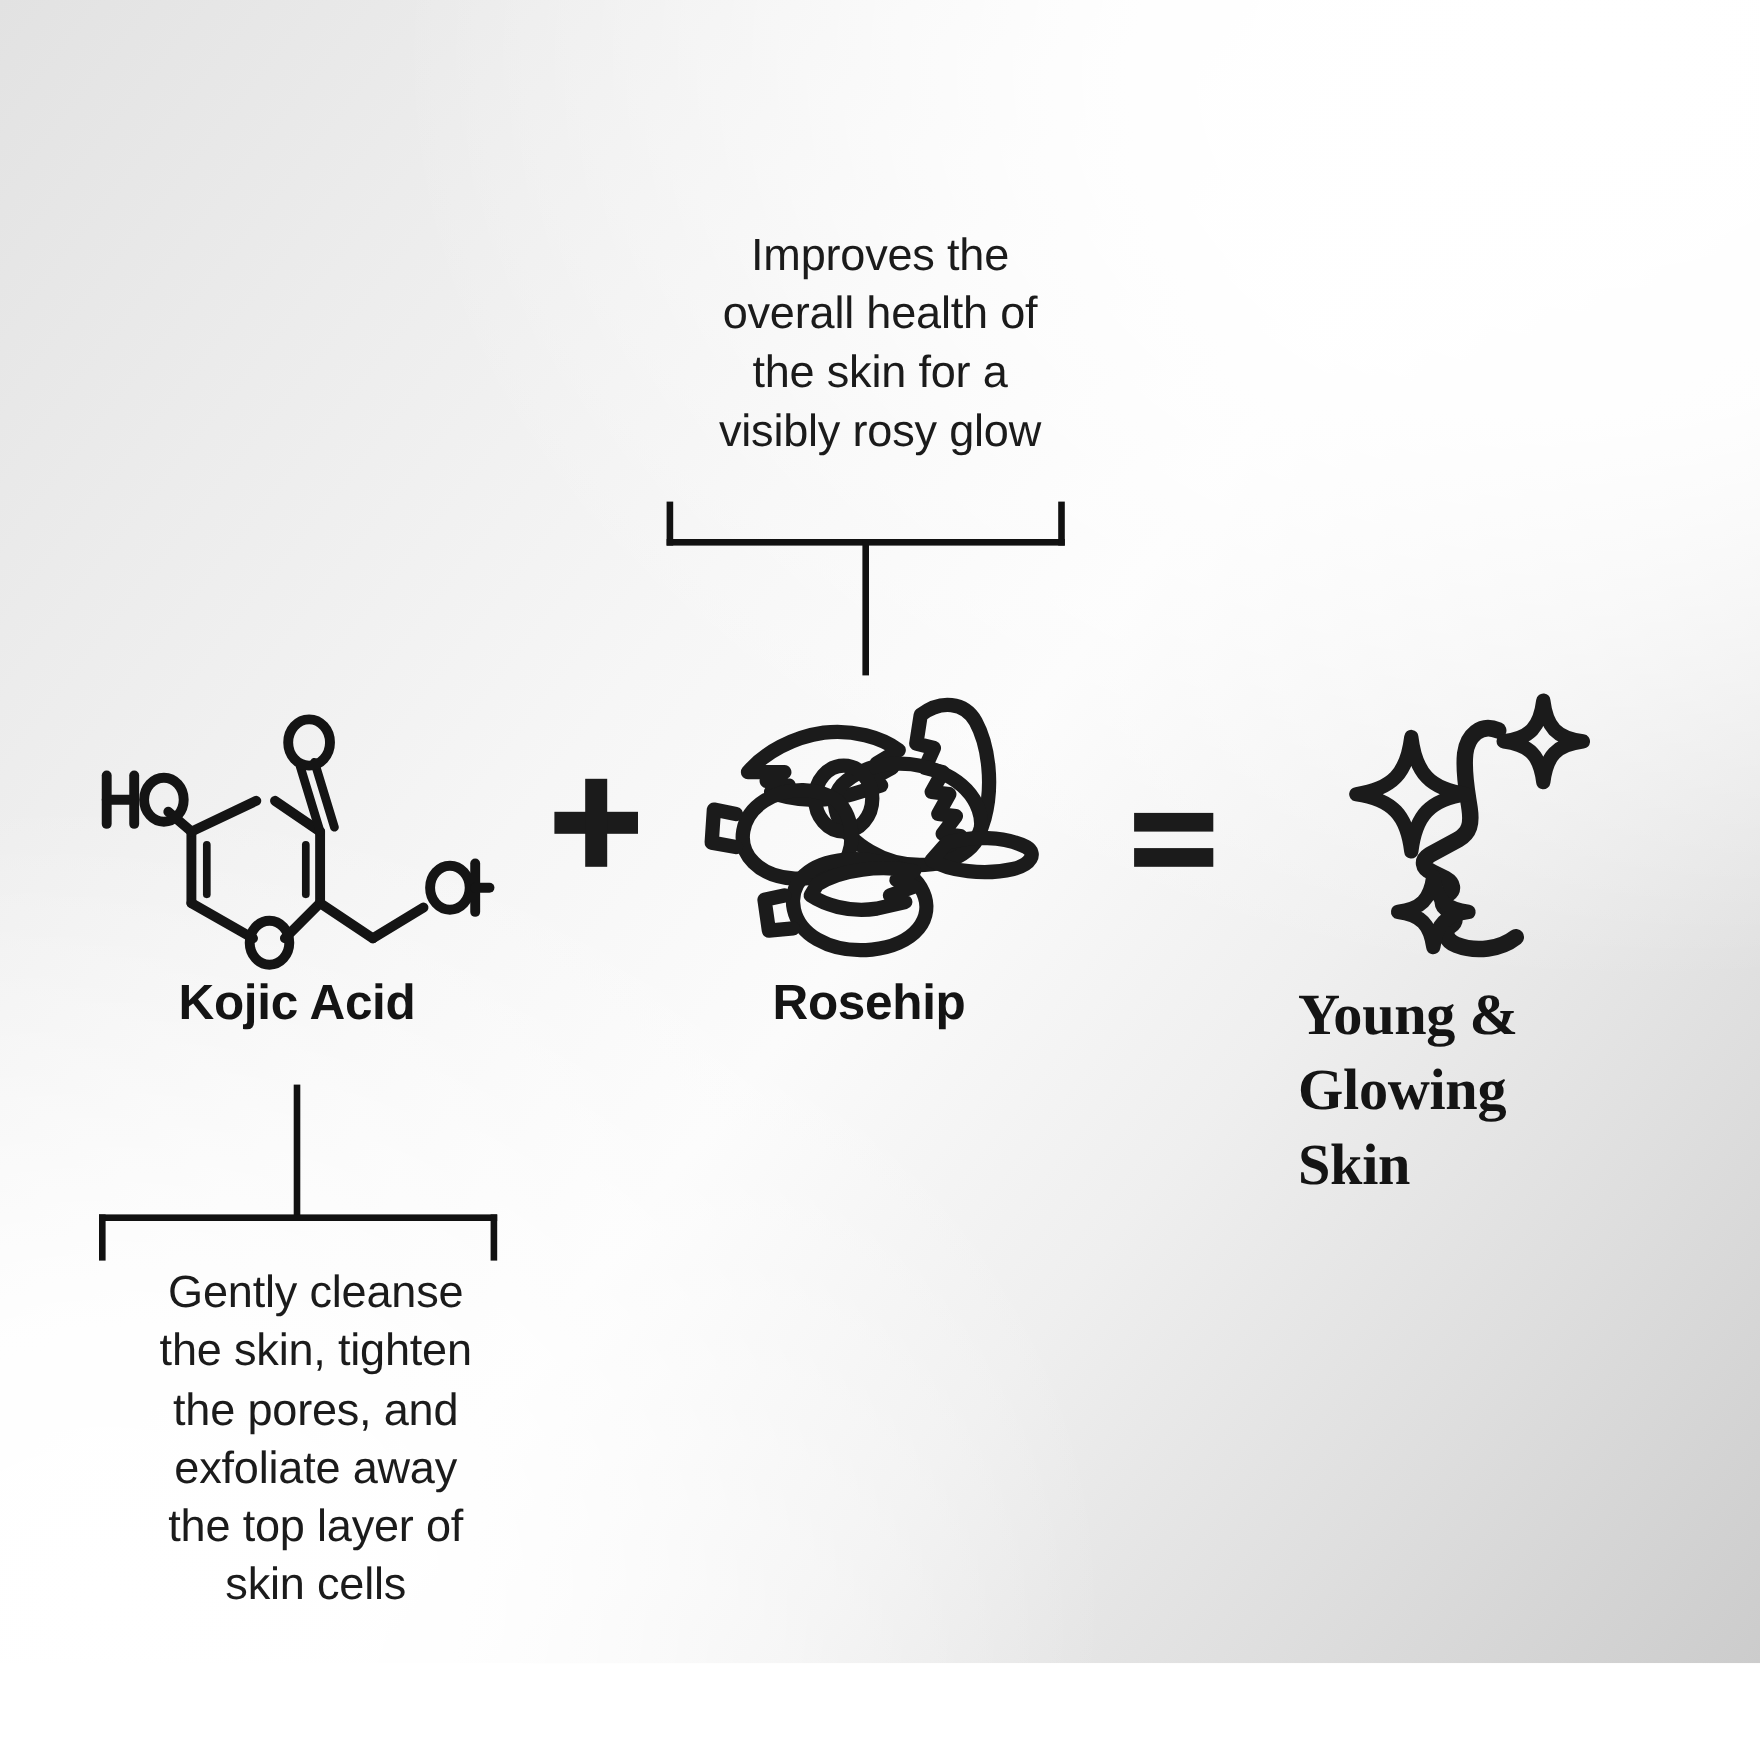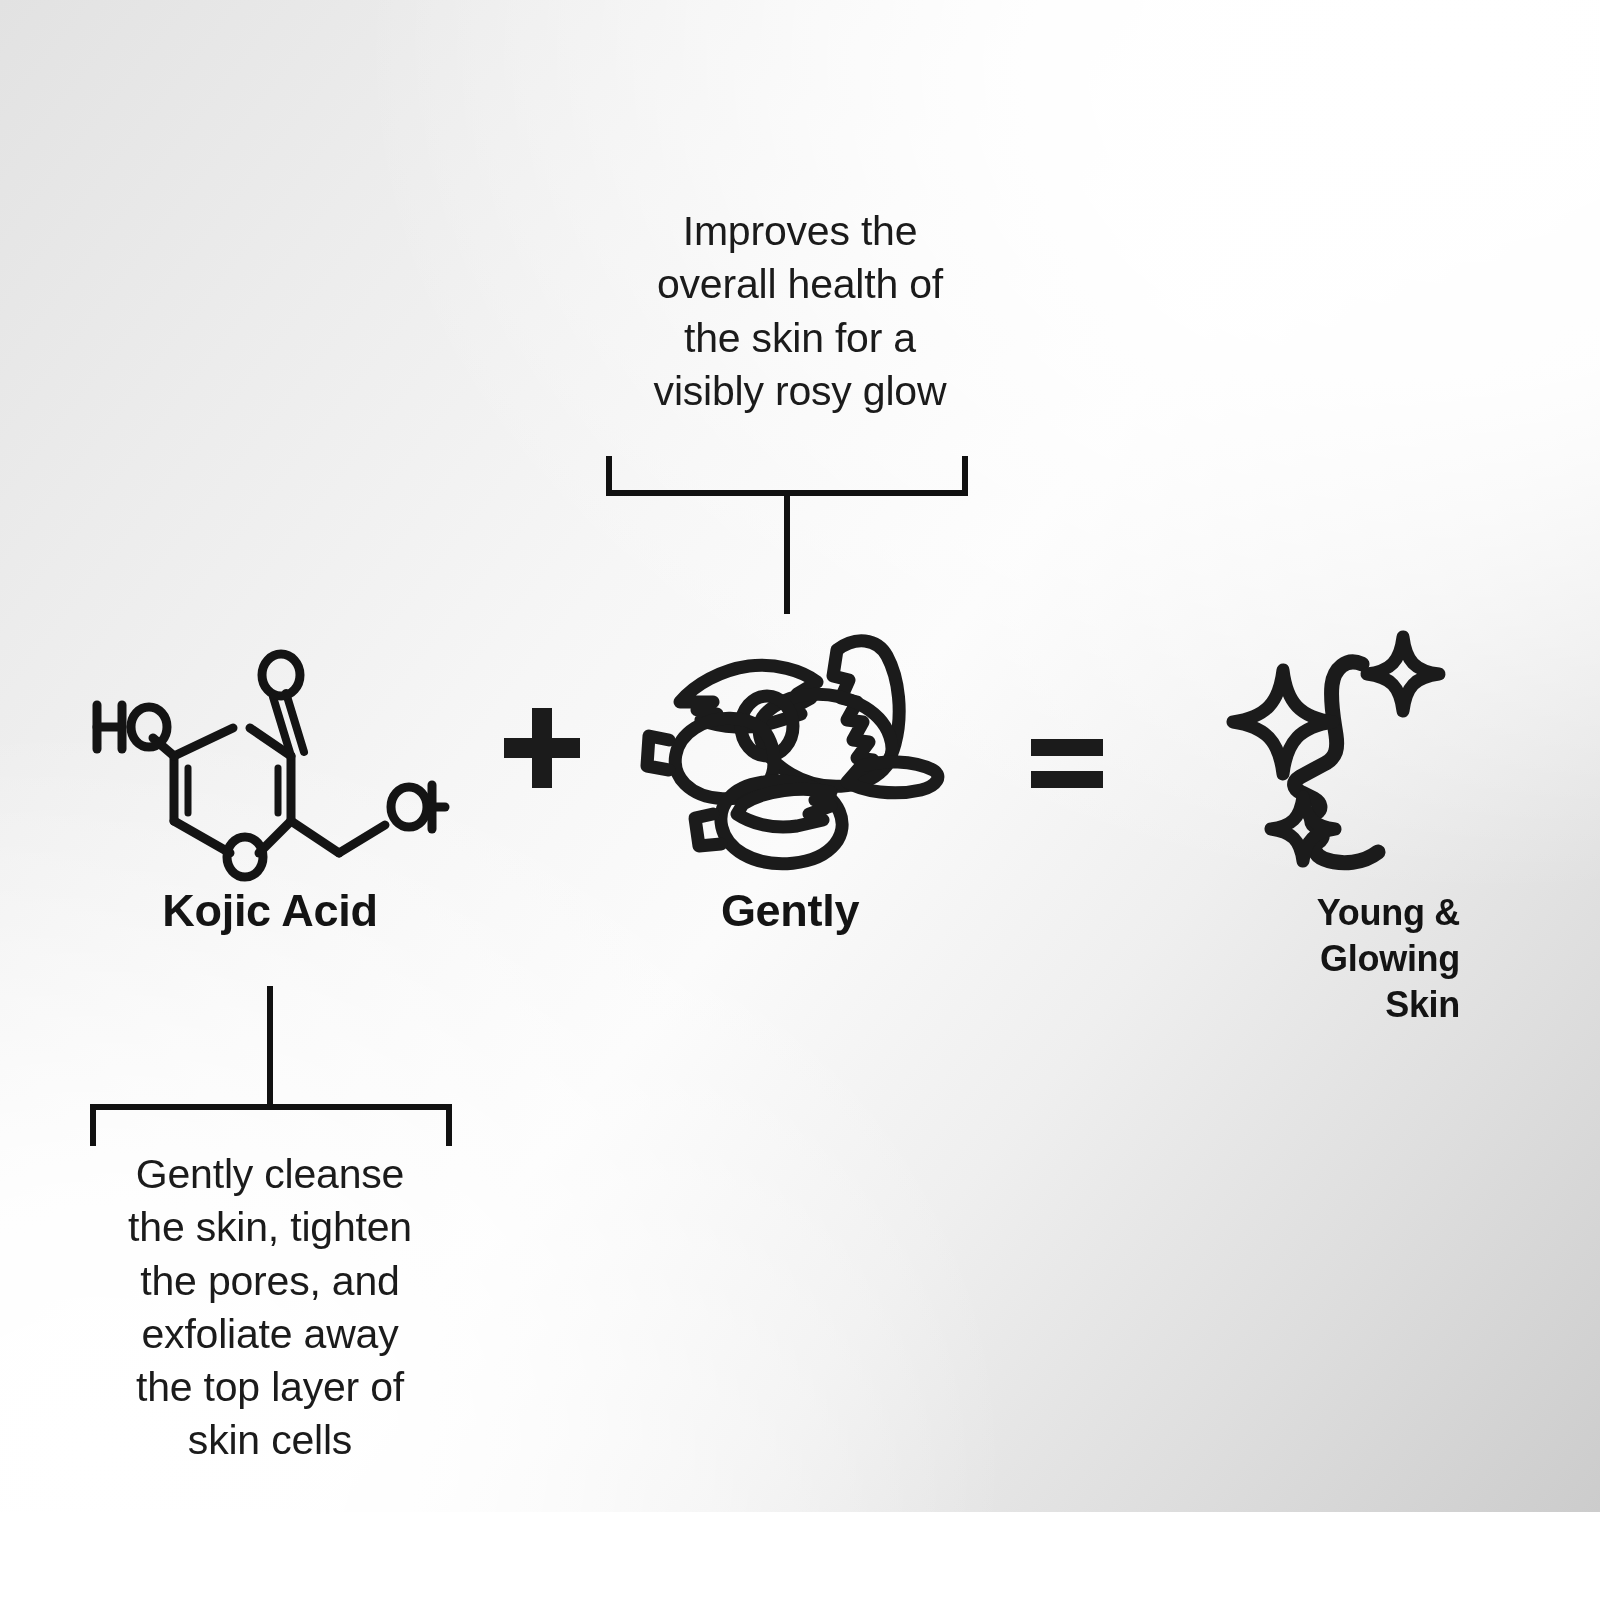--- a/index.html
+++ b/index.html
@@ -41,26 +41,27 @@
     color: #141414;
     font-size: 45px;
     font-weight: bold;
     text-align: center;
     letter-spacing: -0.3px;
     white-space: nowrap;
   }
   .result-label {
     position: absolute;
     color: #141414;
-    font-size: 36px;
+    font-size: 53px;
     font-weight: bold;
     line-height: 1.28;
-    text-align: right;
+    text-align: left;
     letter-spacing: -0.3px;
     white-space: pre-line;
+    font-family: Liberation Serif, serif;
   }
 
   
   .op-plus { position: absolute; }
   .op-plus i {
     position: absolute;
     background: #1b1b1b;
     display: block;
   }
   .op-plus .bar-h { left: 0; top: 30px; width: 76px; height: 20px; }
@@ -190,21 +191,21 @@
                  C270 178, 238 174, 222 164 Z"></path>
 
         <path d="M118 186
                  C140 172, 176 168, 206 174
                  L190 182 L206 188 L184 196 L198 202 L172 208
                  C146 212, 124 204, 112 196 Z"></path>
       </g>
     </svg>
   </div>
 
-  <div class="ingredient-label" style="left:640px; top:885px; width:300px;">Gently</div>
+  <div class="ingredient-label" style="left:640px; top:885px; width:300px;">Rosehip</div>
 
   <div class="op-equals" style="left:1031px; top:739px; width:72px; height:49px;">
     <i class="bar-top"></i>
     <i class="bar-bottom"></i>
   </div>
 
   <div class="abs" style="left:1190px; top:615px; width:250px; height:255px;">
     <svg width="250" height="255" viewBox="0 0 250 255" fill="none">
 
       <path d="M172 49
@@ -244,20 +245,20 @@
 Glowing
 Skin</div>
 
   <div>
     <div class="rule" style="left:267px; top:986px; width:6px; height:122px;"></div>
     <div class="rule" style="left:90px; top:1104px; width:362px; height:6px;"></div>
     <div class="rule" style="left:90px; top:1104px; width:6px; height:42px;"></div>
     <div class="rule" style="left:446px; top:1104px; width:6px; height:42px;"></div>
   </div>
 
-  <div class="caption" style="left:55px; top:1148px; width:430px;">Gently cleanse
+  <div class="caption" style="left:72px; top:1148px; width:430px;">Gently cleanse
 the skin, tighten
 the pores, and
 exfoliate away
 the top layer of
 skin cells</div>
 
 </div>
 
 </body></html>

